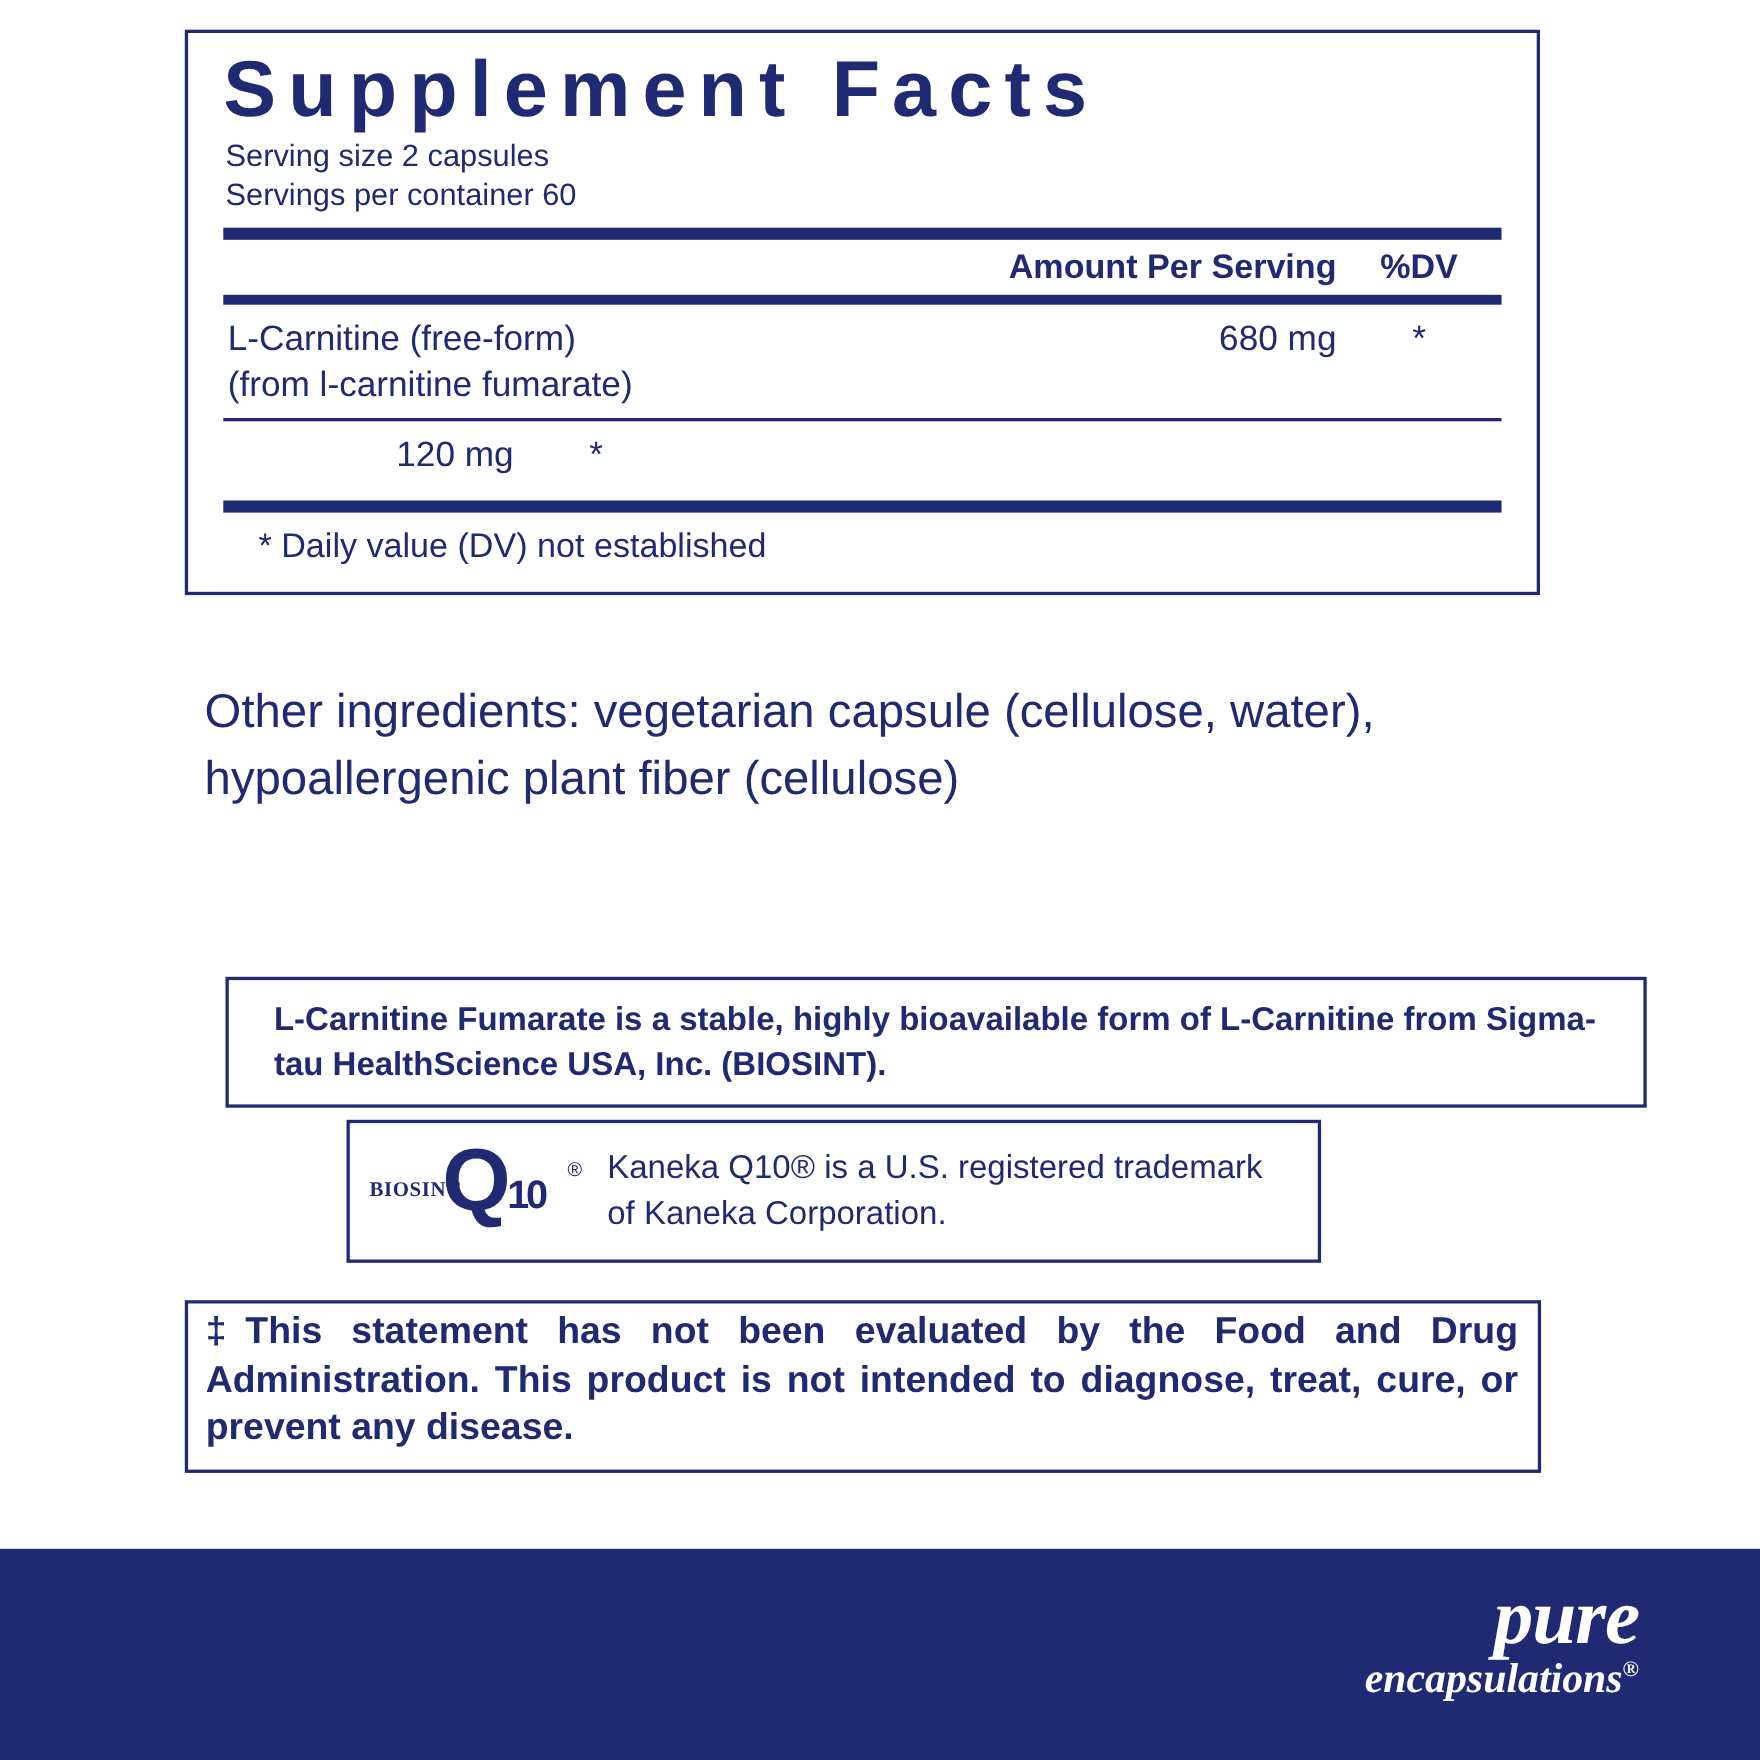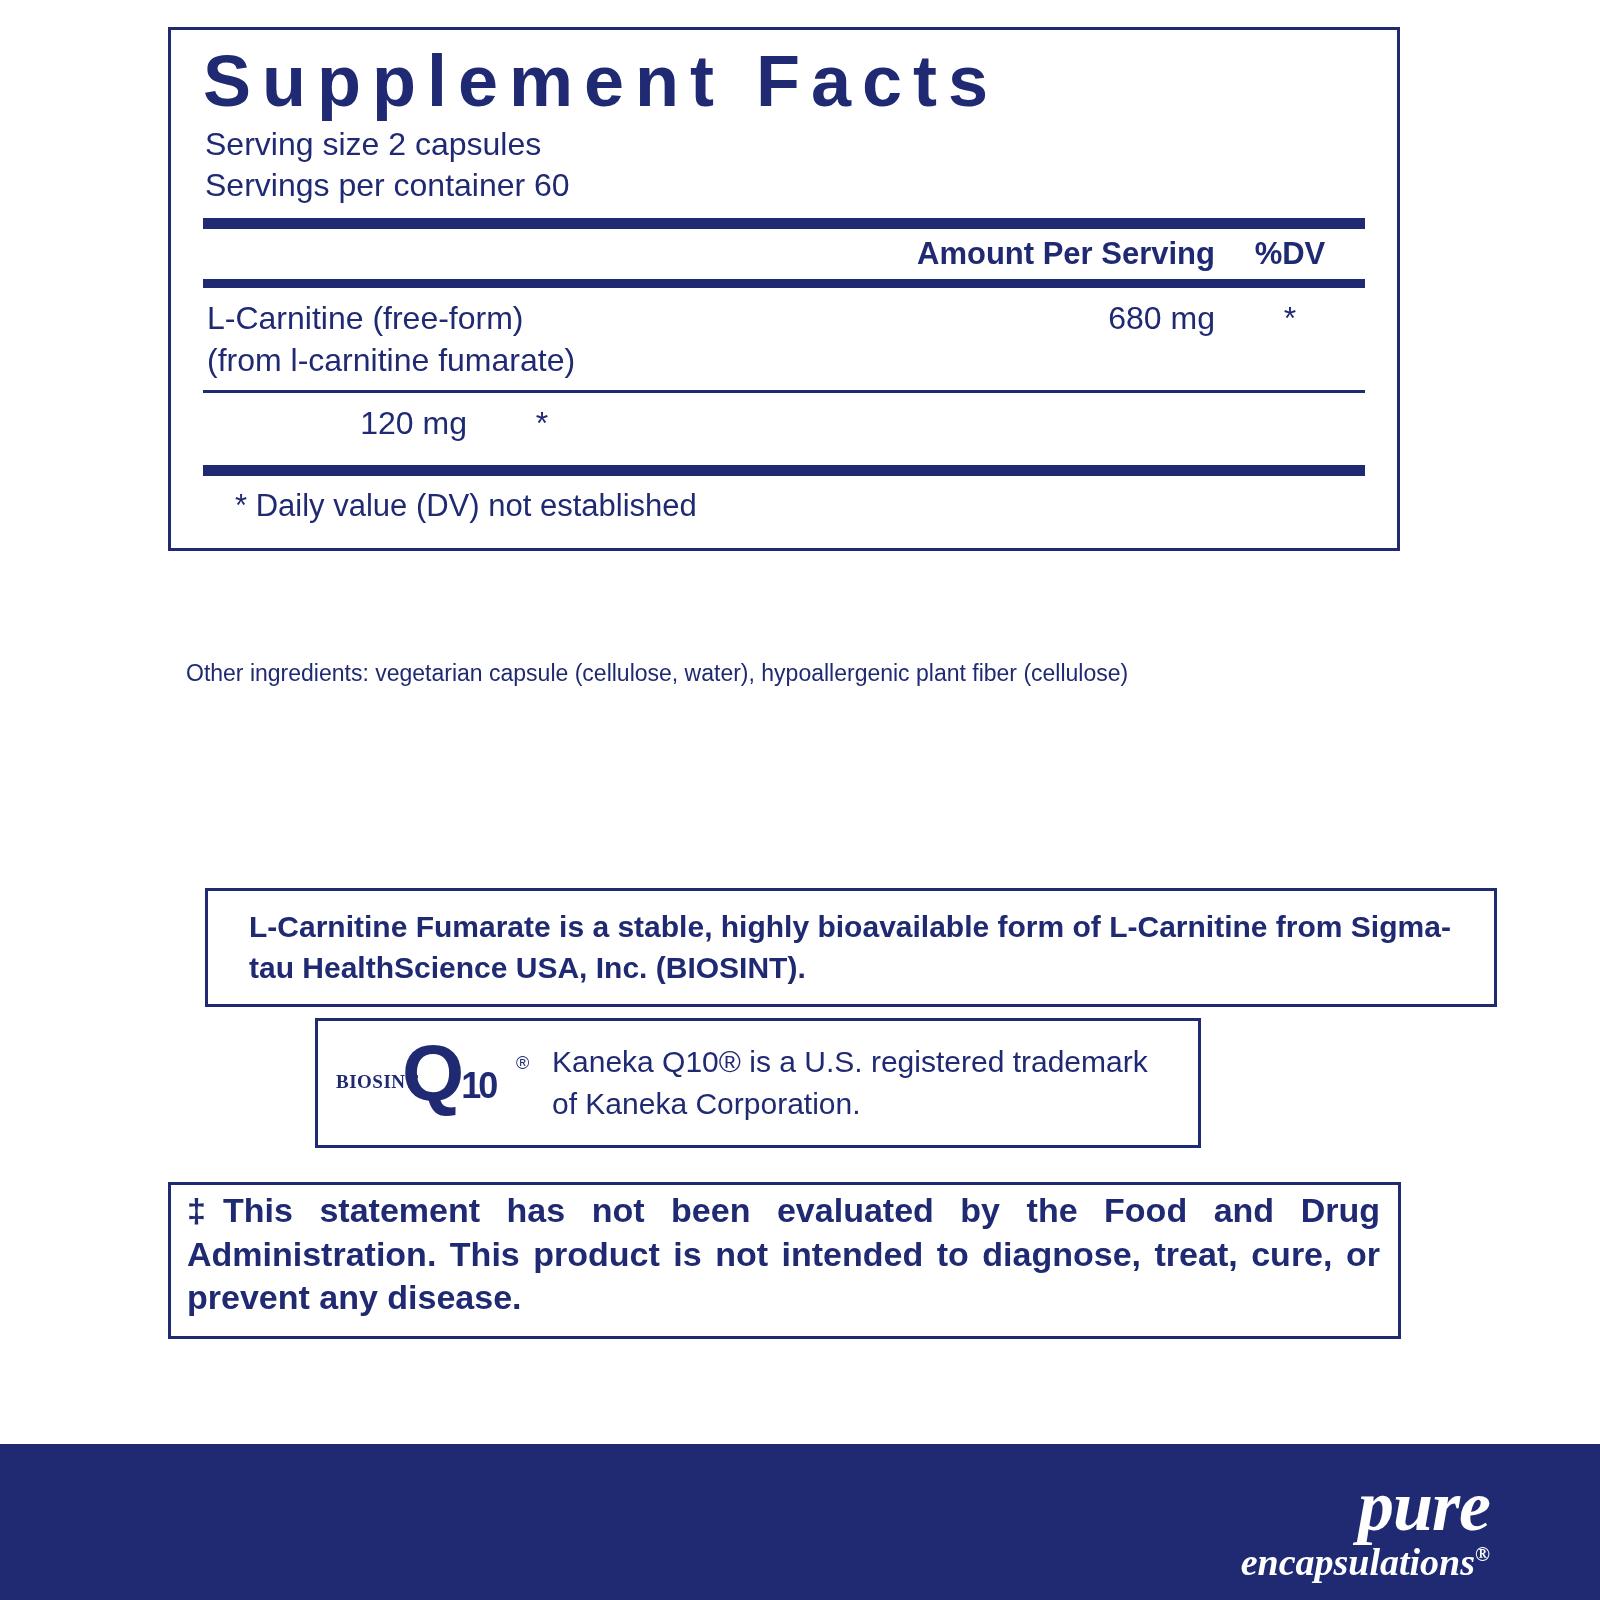--- a/index.html
+++ b/index.html
@@ -38,21 +38,21 @@
   .sf-title {
     font-size: 72px;
     font-weight: bold;
     letter-spacing: 11px;
     line-height: 1.05;
     color: #1f2a72;
     white-space: nowrap;
     margin: 4px 0 4px 14px;
   }
   .sf-serving {
-    font-size: 32px;
+    font-size: 28px;
     line-height: 1.28;
     margin-left: 16px;
     color: #1f2a72;
     font-weight: 400;
   }
   .rule-thick {
     height: 11px;
     background: #1f2a72;
     margin: 12px 14px 0 14px;
   }
@@ -108,23 +108,23 @@
   }
   .footnote {
     font-size: 31px;
     padding: 12px 14px 6px 46px;
   }
 
   
   .other-ing {
     position: absolute;
     left: 186px;
-    top: 657px;
+    top: 617px;
     width: 1180px;
-    font-size: 23px;
+    font-size: 43px;
     line-height: 1.43;
     color: #1f2a72;
   }
 
   
   .box {
     position: absolute;
     border: 3px solid #1f2a72;
     box-sizing: border-box;
     color: #1f2a72;
@@ -198,21 +198,21 @@
     text-align: justify;
     text-align-last: left;
   }
 
   
   .footer {
     position: absolute;
     left: 0;
     bottom: 0;
     width: 1600px;
-    height: 156px;
+    height: 192px;
     background: #1f2a72;
   }
   .brand {
     position: absolute;
     right: 110px;
     top: 28px;
     text-align: right;
     color: #ffffff;
   }
   .brand-pure {

